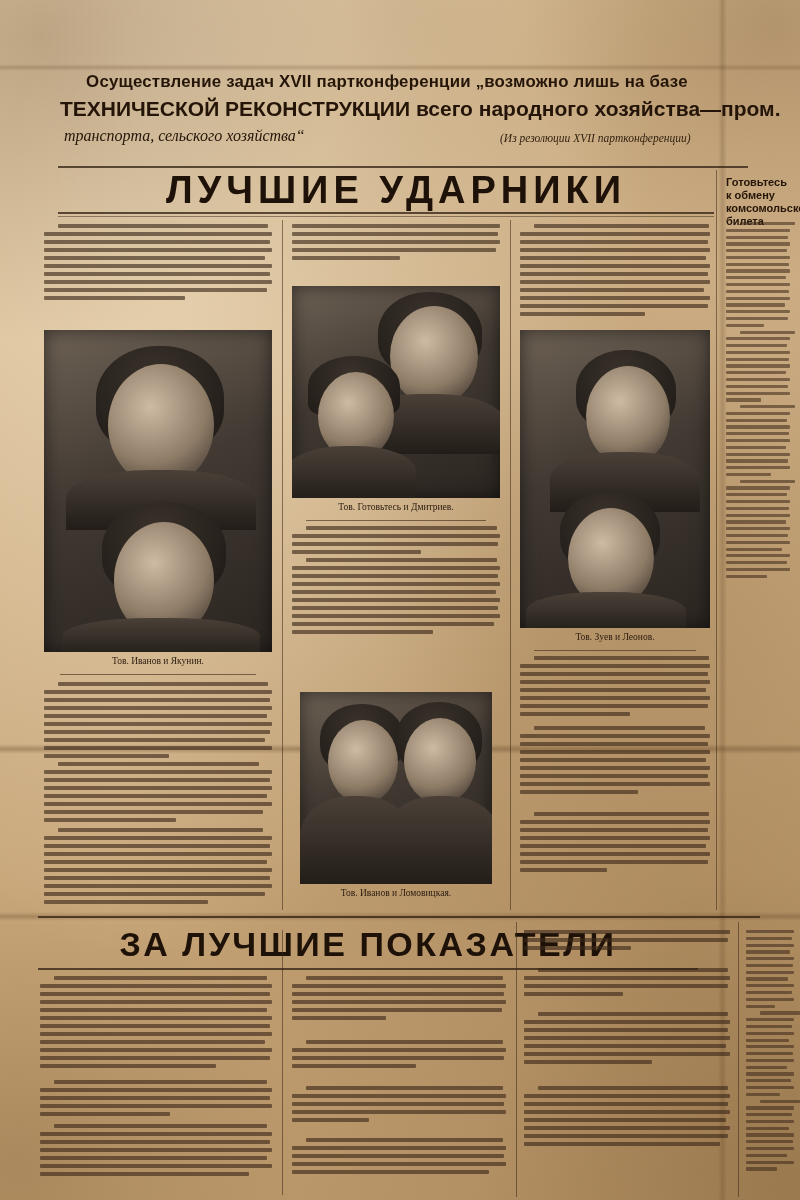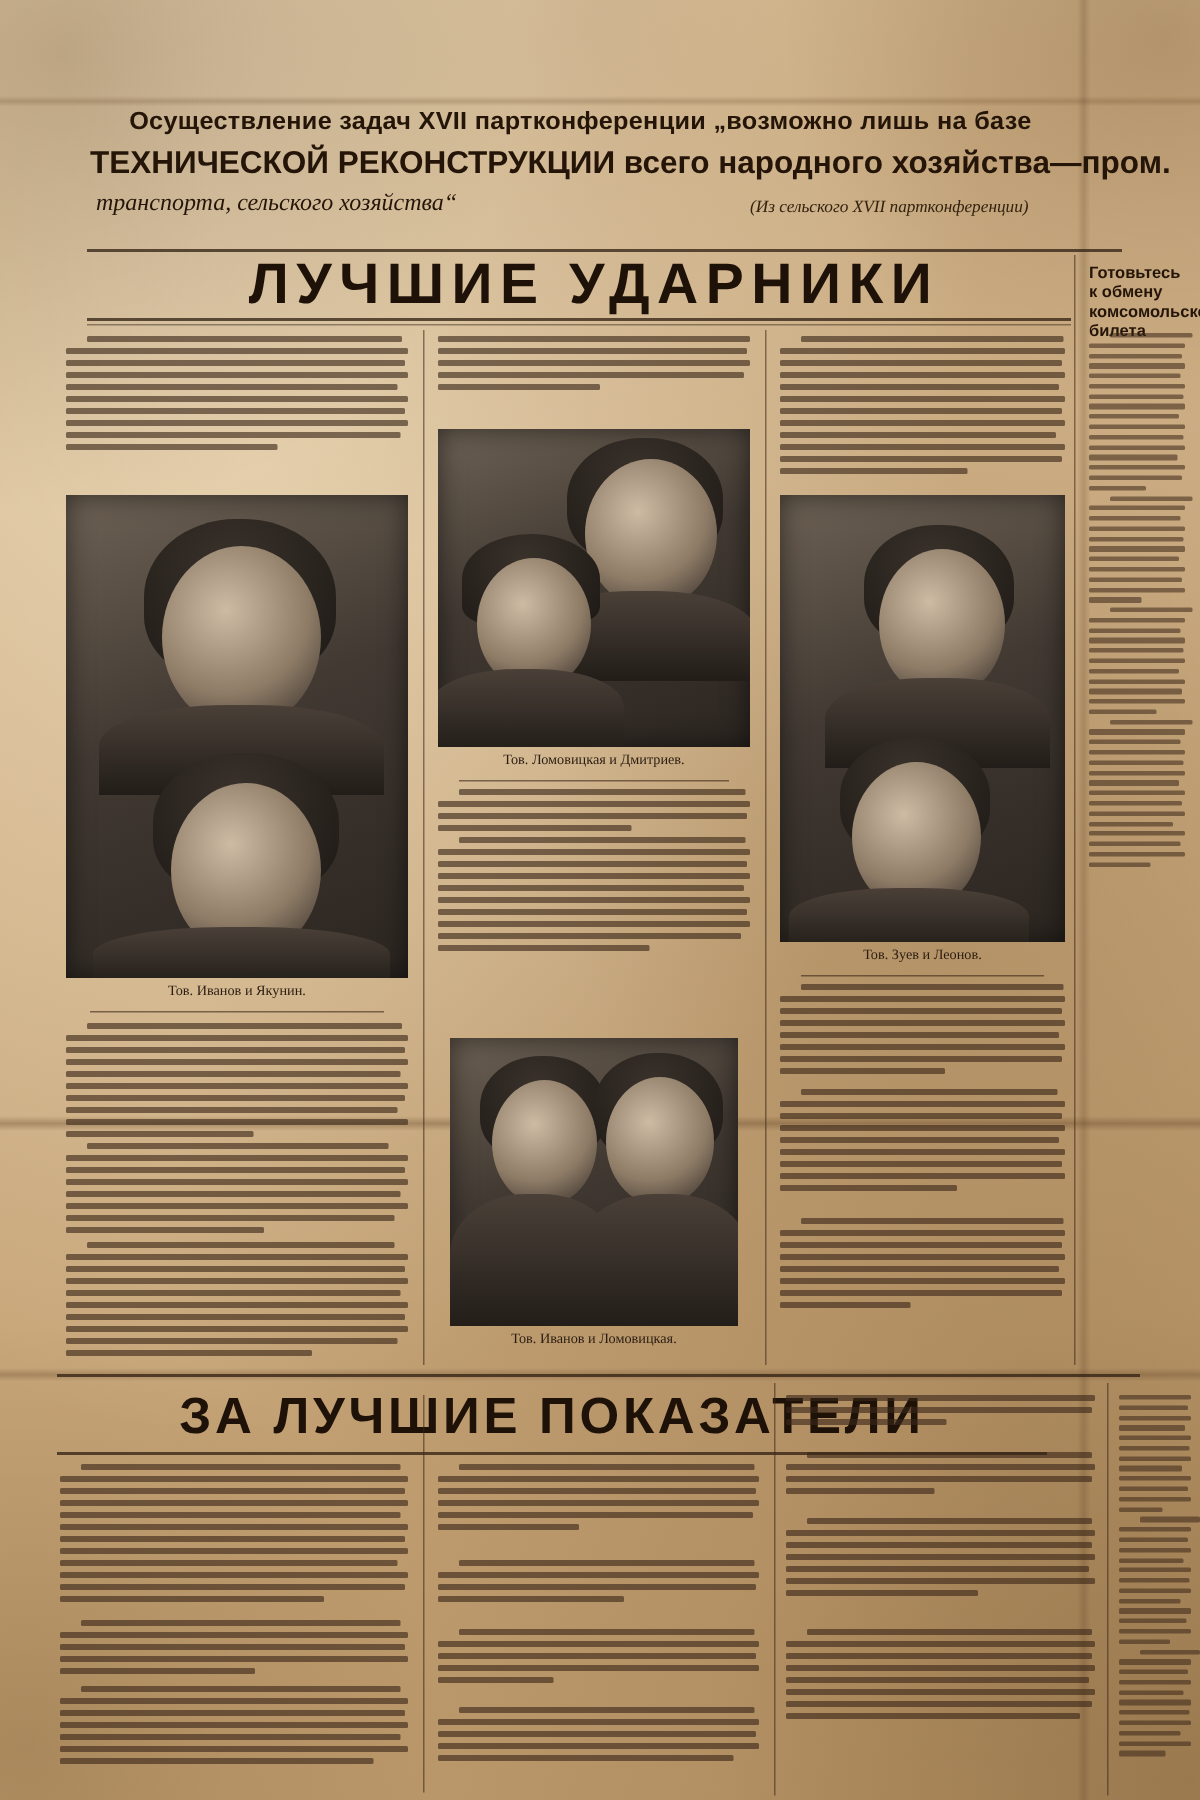--- a/index.html
+++ b/index.html
@@ -122,21 +122,21 @@
 
   <div class="fold h1"></div>
   <div class="fold h2"></div>
   <div class="fold h3"></div>
   <div class="fold v1"></div>
 
   <div id="banner">
     <div class="bl" id="bl1">Осуществление задач XVII партконференции „возможно лишь на базе</div>
     <div class="bl" id="bl2">ТЕХНИЧЕСКОЙ РЕКОНСТРУКЦИИ всего народного хозяйства—пром.</div>
     <div class="bl" id="bl3">транспорта, сельского хозяйства“</div>
-    <div class="bl" id="bl4">(Из сельского XVII партконференции)</div>
+    <div class="bl" id="bl4">(Из резолюции XVII партконференции)</div>
   </div>
   <div class="hr" id="hrTop"></div>
 
   <div id="masthead">ЛУЧШИЕ УДАРНИКИ</div>
   <div class="hr" id="hrMast"></div>
   <div class="hr" id="hrMast2"></div>
 
   <div id="rcHead">Готовьтесь к обмену комсомольского билета</div>
 
   <div class="vrule" style="left:282px;top:220px;height:690px;"></div>
@@ -218,21 +218,21 @@
   </div>
 
   <div class="photo" style="left:292px;top:286px;width:208px;height:212px;">
     <div class="hair" style="left:86px;top:6px;width:104px;height:84px;"></div>
     <div class="face" style="left:98px;top:20px;width:88px;height:100px;"></div>
     <div class="body" style="left:62px;top:108px;width:150px;height:60px;"></div>
     <div class="hair" style="left:16px;top:70px;width:92px;height:60px;border-radius:50% 50% 20% 20%;"></div>
     <div class="face" style="left:26px;top:86px;width:76px;height:88px;"></div>
     <div class="body" style="left:-6px;top:160px;width:130px;height:56px;"></div>
   </div>
-  <div class="cap" style="left:292px;top:502px;width:208px;">Тов. Ломовицкая и Дмитриев.</div>
+  <div class="cap" style="left:292px;top:502px;width:208px;">Тов. Готовьтесь и Дмитриев.</div>
   <div class="caprule" style="left:306px;top:520px;width:180px;"></div>
 
   <div class="txtblock" style="left:292px;top:526px;width:208px;">
     <div class="jline indent bold" style="width:92%"></div>
       <div class="jline bold" style="width:100%"></div>
     <div class="jline bold" style="width:99%"></div>
       <div class="jline bold" style="width:62%"></div>
     <div class="jline indent" style="width:92%"></div>
       <div class="jline" style="width:100%"></div>
     <div class="jline" style="width:99%"></div>

